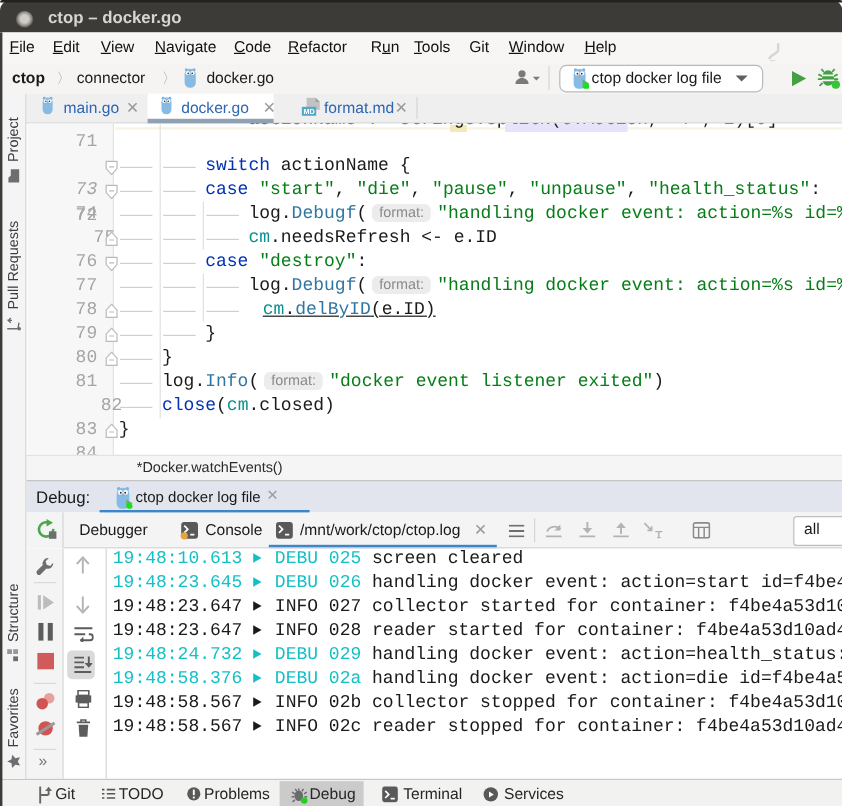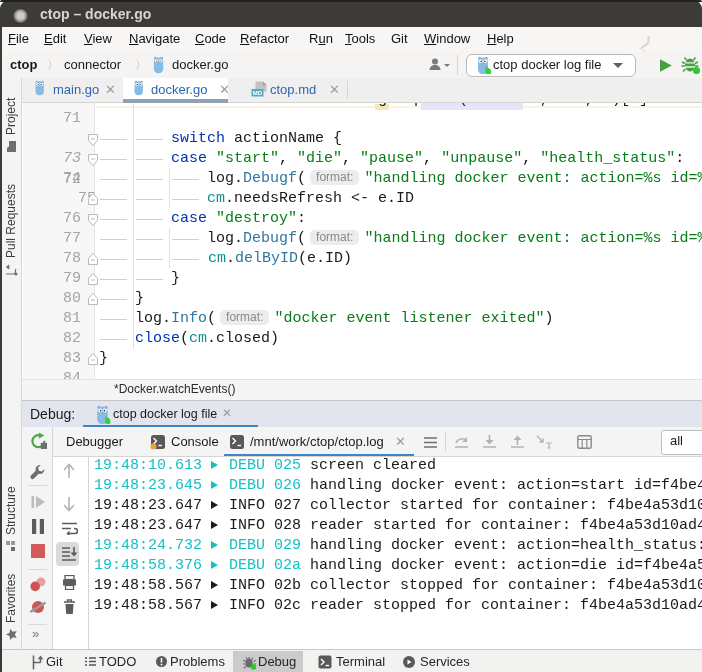--- a/index.html
+++ b/index.html
@@ -155,21 +155,21 @@
         <path d="M4.5 0.5v5h-4z" fill="#a8a8a8" opacity="0"></path>
         <path d="M12 0.5l3.5 3.5H12z" fill="#9e9e9e"></path>
         <rect x="0.5" y="8" width="12" height="7.5" fill="#57a7cb"></rect>
         <text x="6.5" y="14" font-size="6" font-weight="bold" fill="#fff" text-anchor="middle" font-family="Liberation Sans">MD</text>
       </svg>
     <span class="abs tabtext" style="left:53px;top:4px;">main.go</span>
     <span class="abs tclose" style="left:105px;top:4px;">✕</span>
     <div class="abs" style="left:123px;top:21px;width:105px;height:4px;background:#90a1b3;"></div>
     <span class="abs tabtext" style="left:151px;top:4px;">docker.go</span>
     <span class="abs tclose" style="left:219px;top:4px;">✕</span>
-    <span class="abs tabtext" style="left:270px;top:4px;">ctop.md</span>
+    <span class="abs tabtext" style="left:270px;top:4px;">format.md</span>
     <span class="abs tclose" style="left:329px;top:4px;">✕</span>
     <div class="sep" style="left:347px;top:3px;height:18px;"></div>
   </div>
 
   <div id="editor" class="abs">
     <div class="abs" style="left:0;top:0;width:71px;height:276px;background:#f7f7f7;border-right:1px solid #e3e3e3;"></div>
 
     <div class="abs" style="left:73px;top:3px;width:606px;height:2px;background:#f8f3e2;"></div>
     <div class="abs" style="left:398px;top:0;width:102px;height:7px;background:#e6e4fa;"></div>
     <div class="abs" style="left:352px;top:1px;width:14px;height:6px;background:#f2e8b8;"></div>
@@ -183,31 +183,31 @@
     <div class="lnum" style="left:0;top:26px;margin-top:41px;">72</div>
     <div class="lnum" style="left:0;top:46px;font-style:italic;">73</div>
     <div class="lnum" style="left:0;top:66px;">74</div>
     <div class="lnum" style="left:0;top:86px;padding-left:15px;">75</div>
     <div class="lnum" style="left:0;top:106px;">76</div>
     <div class="lnum" style="left:0;top:126px;">77</div>
     <div class="lnum" style="left:0;top:146px;">78</div>
     <div class="lnum" style="left:0;top:166px;">79</div>
     <div class="lnum" style="left:0;top:186px;">80</div>
     <div class="lnum" style="left:0;top:206px;">81</div>
-    <div class="lnum" style="left:0;top:226px;">82</div>
+    <div class="lnum" style="left:0;top:226px;padding-left:21px;">82</div>
     <div class="lnum" style="left:0;top:246px;">83</div>
     <div class="lnum" style="left:0;top:266px;">84</div>
 
     <div class="cl mono" style="left:148px;top:26px;"><span class="kw">switch</span> actionName {</div>
     <div class="cl mono" style="left:148px;top:46px;"><span class="kw">case</span> <span class="st">"start"</span>, <span class="st">"die"</span>, <span class="st">"pause"</span>, <span class="st">"unpause"</span>, <span class="st">"health_status"</span>:</div>
     <div class="cl mono" style="left:184px;top:66px;">log.<span class="fn">Debugf</span>(<span class="hint">format:</span><span class="st">"handling docker event: action=%s id=%s"</span>, actionName, e.ID)</div>
     <div class="cl mono" style="left:184px;top:86px;"><span class="rcv">cm</span>.needsRefresh &lt;- e.ID</div>
     <div class="cl mono" style="left:148px;top:106px;"><span class="kw">case</span> <span class="st">"destroy"</span>:</div>
     <div class="cl mono" style="left:184px;top:126px;">log.<span class="fn">Debugf</span>(<span class="hint">format:</span><span class="st">"handling docker event: action=%s id=%s"</span>, actionName, e.ID)</div>
-    <div class="cl mono" style="left:185px;top:146px;"><span class="rcv">cm</span>.<span class="fn">delByID</span>(e.ID)</div>
+    <div class="cl mono" style="left:196px;top:146px;text-decoration:underline;"><span class="rcv">cm</span>.<span class="fn">delByID</span>(e.ID)</div>
     <div class="cl mono" style="left:148px;top:166px;">}</div>
     <div class="cl mono" style="left:112px;top:186px;">}</div>
     <div class="cl mono" style="left:112px;top:206px;">log.<span class="fn">Info</span>(<span class="hint">format:</span><span class="st">"docker event listener exited"</span>)</div>
     <div class="cl mono" style="left:112px;top:226px;"><span class="kw">close</span>(<span class="rcv">cm</span>.closed)</div>
     <div class="cl mono" style="left:76px;top:246px;">}</div>
 
     <div class="tabws" style="left:77px;top:36px;"></div>
       <div class="tabws" style="left:113px;top:36px;"></div>
     <div class="tabws" style="left:77px;top:56px;"></div>
       <div class="tabws" style="left:113px;top:56px;"></div>

